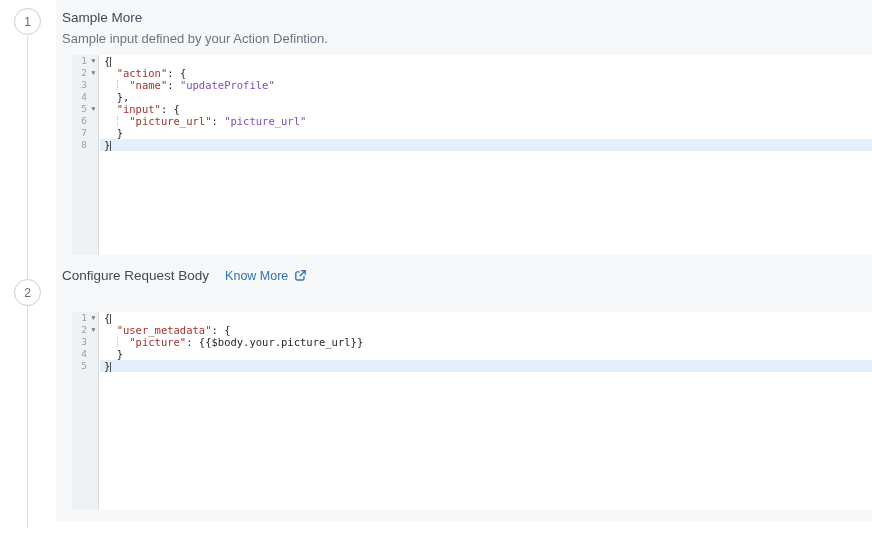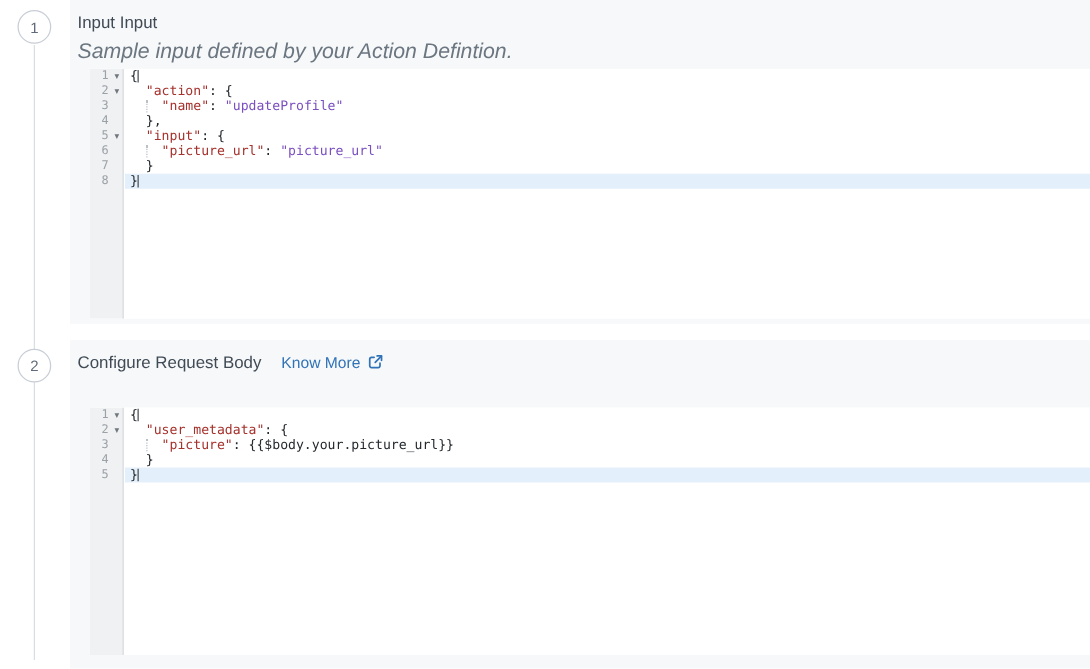--- a/index.html
+++ b/index.html
@@ -13,25 +13,25 @@
   .step-circle { position:absolute; left:14px; width:27px; height:27px; border-radius:50%;
     border:1px solid var(--step-circle-border,#c8ced6); background:#fff; z-index:2;
     display:flex; align-items:center; justify-content:center;
     font-size:12px; color:var(--step-number,#5f6b7a); }
   #circle-1 { top:8px; }
   #circle-2 { top:279px; }
 
   
   .step-section { position:absolute; left:56px; right:0; background:var(--section-bg,#f6f8f9); }
   #section-1 { top:0; height:259px; }
-  #section-2 { top:272px; height:263px; }
+  #section-2 { top:258px; height:263px; }
   .sec-head { padding:10px 0 0 6px; }
   .sec-title-row { display:flex; align-items:center; gap:16px; }
   .sec-title { font-size:13.5px; color:var(--title-text,#414b56); }
-  .sec-sub { margin-top:6px; font-size:17px; color:var(--subtitle-text,#6b7680);font-style:italic; }
+  .sec-sub { margin-top:6px; font-size:13px; color:var(--subtitle-text,#6b7680); }
   .know-more { display:inline-flex; align-items:center; gap:6px; cursor:pointer;
     font-size:12.5px; color:var(--link,#3173b7); text-decoration:none; }
   .know-more svg { display:block; }
 
   
   .editor { position:absolute; left:16px; right:0; background:var(--editor-bg,#ffffff);
     font-family:"DejaVu Sans Mono","Liberation Mono",monospace; font-size:10.5px;
     line-height:12px; overflow:hidden; cursor:text; }
   #editor-1 { top:55px; height:200px; }
   #editor-2 { top:54px; height:198px; }
@@ -64,21 +64,21 @@
   <div class="step-circle" id="circle-1">
     <span>1</span>
   </div>
   <div class="step-circle" id="circle-2">
     <span>2</span>
   </div>
 
   <section class="step-section" id="section-1">
     <div class="sec-head">
       <div class="sec-title-row">
-        <div class="sec-title">Input Input</div>
+        <div class="sec-title">Sample More</div>
       </div>
       <div class="sec-sub">Sample input defined by your Action Defintion.</div>
     </div>
     <div class="editor" id="editor-1">
       <div class="ed-gutter-bg"></div>
     <div class="ed-row">
           <span class="ed-gutter-cell">
             <span class="ed-num">1</span>
             <span class="ed-fold">▾</span>
           </span>

